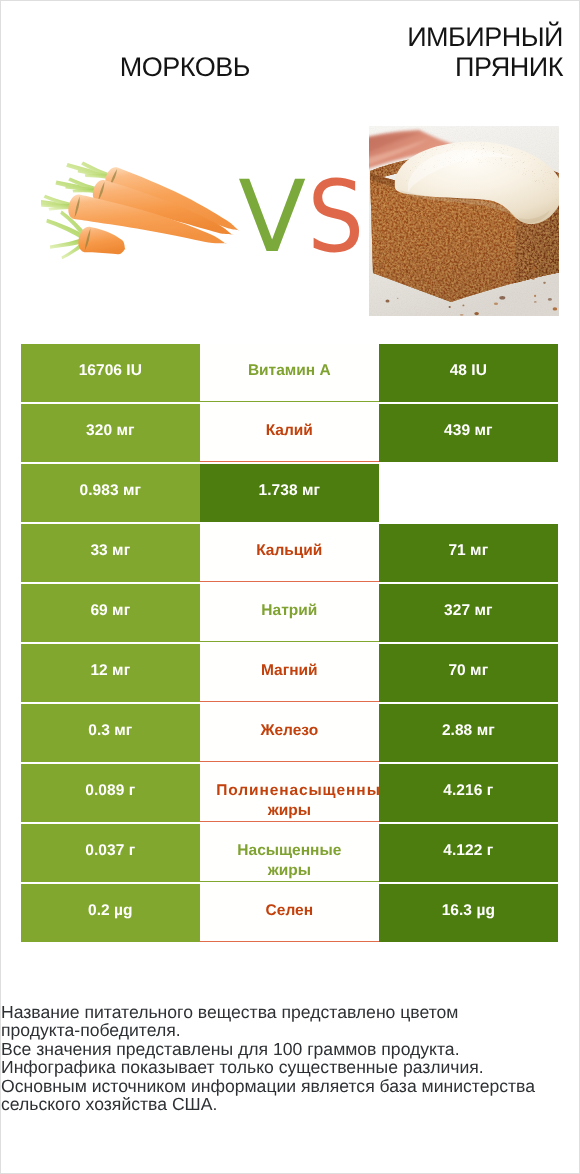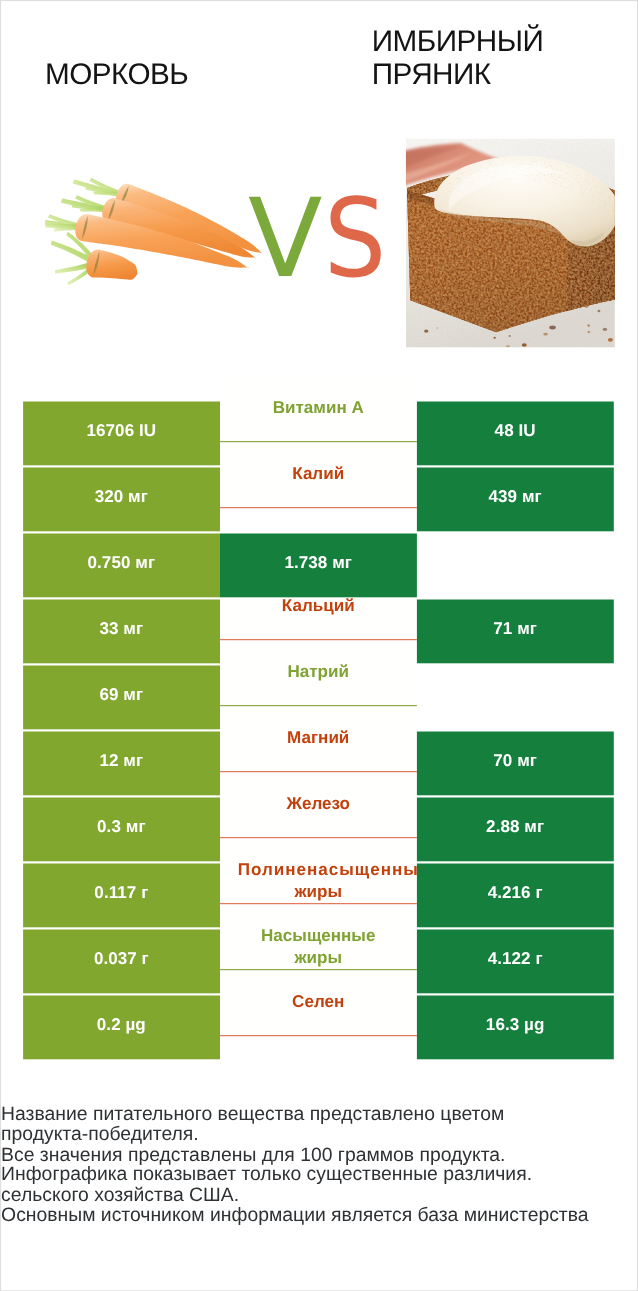--- a/index.html
+++ b/index.html
@@ -12,77 +12,77 @@
     position:relative;
     width:580px;height:1174px;
     background:#ffffff;
     overflow:hidden;
     border:1px solid #dedede;
   }
 
   
   .title{
     position:absolute;
-    text-align:left;
+    text-align:right;
     color:#141414;
     font-family:"Liberation Sans", sans-serif;
     font-weight:400;
     font-size:27px;
     line-height:29.9px;
     letter-spacing:-0.5px;
     text-transform:uppercase;
     white-space:normal;
   }
   .title.left{left:0px;top:52.1px;width:249px;padding-left:40px;}
   .title.right{left:337px;top:22.2px;width:225px;}
 
   
   .leftimg{position:absolute;left:40px;top:159px;width:200px;height:118px;}
   .rightimg{position:absolute;left:368px;top:125px;width:190px;height:190px;}
   .leftimg svg,.rightimg svg{display:block;}
 
   .vs{
-    position:absolute;left:218px;top:159px;width:140px;height:116px;
+    position:absolute;left:231px;top:159px;width:140px;height:116px;
     text-align:center;
     font-family:"DejaVu Sans", sans-serif;
     font-weight:400;
     font-size:99px;
     line-height:116px;
     letter-spacing:1.5px;
   }
   .vs .v{color:#7ba93b;}
   .vs .s{color:#e0684a;font-stretch:condensed;}
 
   
   .table{position:absolute;left:19.8px;top:342.6px;width:537px;}
   .row{display:flex;height:58px;margin-bottom:2px;}
   .cell{height:58px;display:flex;align-items:center;justify-content:center;text-align:center;}
   .cell.val{
     position:relative;z-index:2;
     width:179px;
     align-items:flex-start;
     padding-top:17.1px;
     line-height:20.8px;
-    font-weight:bold;font-size:15.5px;color:#ffffff;letter-spacing:0.05px;margin-top:21px;
+    font-weight:bold;font-size:15.5px;color:#ffffff;letter-spacing:0.05px;
   }
   .cell.lbl{
     position:relative;
     width:179px;
     align-items:flex-start;
     padding-top:17.1px;
     font-weight:bold;font-size:15.5px;line-height:20.8px;
     background:#fffffd;
     white-space:nowrap;
     overflow:visible;
   }
   .cell.lbl span{display:block;width:179px;text-align:center;}
   .lblbox{width:179px;}
   .cell.lbl span.wide{letter-spacing:0.9px;text-indent:0.9px;position:relative;left:13.5px;}
   .green{background:#81a72f;}
-  .orange{background:#15803d;}
+  .orange{background:#4d7c0f;}
   .lbl.g{border-bottom:1.3px solid #81a72f;color:#7fa231;}
   .lbl.o{border-bottom:1.3px solid #e06c4b;color:#c2410c;}
 
   
   .footer{
     position:absolute;left:0px;top:1001.5px;width:580px;
     color:#2e3134;
     font-size:17.6px;line-height:18.55px;
     font-family:"Liberation Sans", sans-serif;
   }
@@ -276,52 +276,53 @@
         <div class="cell val orange">48 IU</div>
       </div>
       <div class="row">
         <div class="cell val green">320 мг</div>
         <div class="cell lbl o">
           <span>Калий</span>
         </div>
         <div class="cell val orange">439 мг</div>
       </div>
       <div class="row">
-        <div class="cell val green">0.750 мг</div>
+        <div class="cell val green">0.983 мг</div>
         <div class="cell val orange">1.738 мг</div>
       </div>
       <div class="row">
         <div class="cell val green">33 мг</div>
         <div class="cell lbl o">
           <span>Кальций</span>
         </div>
         <div class="cell val orange">71 мг</div>
       </div>
       <div class="row">
         <div class="cell val green">69 мг</div>
         <div class="cell lbl g">
           <span>Натрий</span>
         </div>
+        <div class="cell val orange">327 мг</div>
       </div>
       <div class="row">
         <div class="cell val green">12 мг</div>
         <div class="cell lbl o">
           <span>Магний</span>
         </div>
         <div class="cell val orange">70 мг</div>
       </div>
       <div class="row">
         <div class="cell val green">0.3 мг</div>
         <div class="cell lbl o">
           <span>Железо</span>
         </div>
         <div class="cell val orange">2.88 мг</div>
       </div>
       <div class="row">
-        <div class="cell val green">0.117 г</div>
+        <div class="cell val green">0.089 г</div>
         <div class="cell lbl o">
           <div class="lblbox">
             <span class="wide">Полиненасыщенные</span>
             <span>жиры</span>
           </div>
         </div>
         <div class="cell val orange">4.216 г</div>
       </div>
       <div class="row">
         <div class="cell val green">0.037 г</div>
@@ -340,17 +341,17 @@
         </div>
         <div class="cell val orange">16.3 µg</div>
       </div>
     </div>
 
   <div class="footer">
       <div>Название питательного вещества представлено цветом</div>
       <div>продукта-победителя.</div>
       <div>Все значения представлены для 100 граммов продукта.</div>
       <div>Инфографика показывает только существенные различия.</div>
+      <div>Основным источником информации является база министерства</div>
       <div>сельского хозяйства США.</div>
-      <div>Основным источником информации является база министерства</div>
     </div>
 
 </div>
 
 </body></html>

